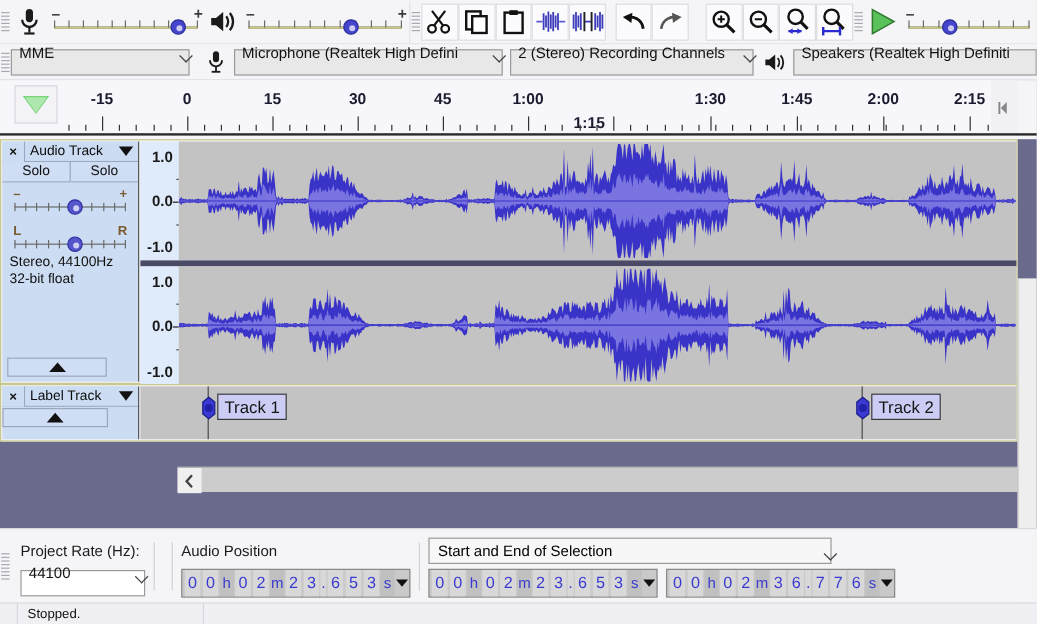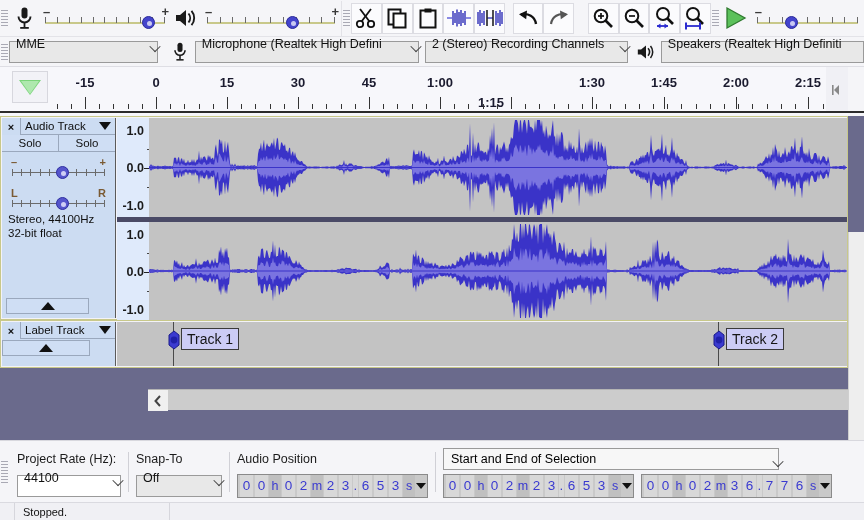--- a/index.html
+++ b/index.html
@@ -697,29 +697,20 @@
       <div class="sel-ctl">
         <div class="combo" style="width:104px; background:#fff">
           <span class="cv">44100</span>
           <span class="car"><span class="carrow"></span></span>
         </div>
       </div>
     </div>
 
     <div class="vdiv"></div>
 
-    <div class="selcol">
-      <div class="sel-lab">Snap-To</div>
-      <div class="sel-ctl">
-        <div class="combo grey" style="width:86px">
-          <span class="cv">Off</span>
-          <span class="car"><span class="carrow"></span></span>
-        </div>
-      </div>
-    </div>
 
     <div class="vdiv"></div>
 
     <div class="selcol">
       <div class="sel-lab">Audio Position</div>
       <div class="sel-ctl">
         <div class="ntc">
           <span class="d">0</span>
           <span class="d">0</span>
           <span class="u">h</span>

